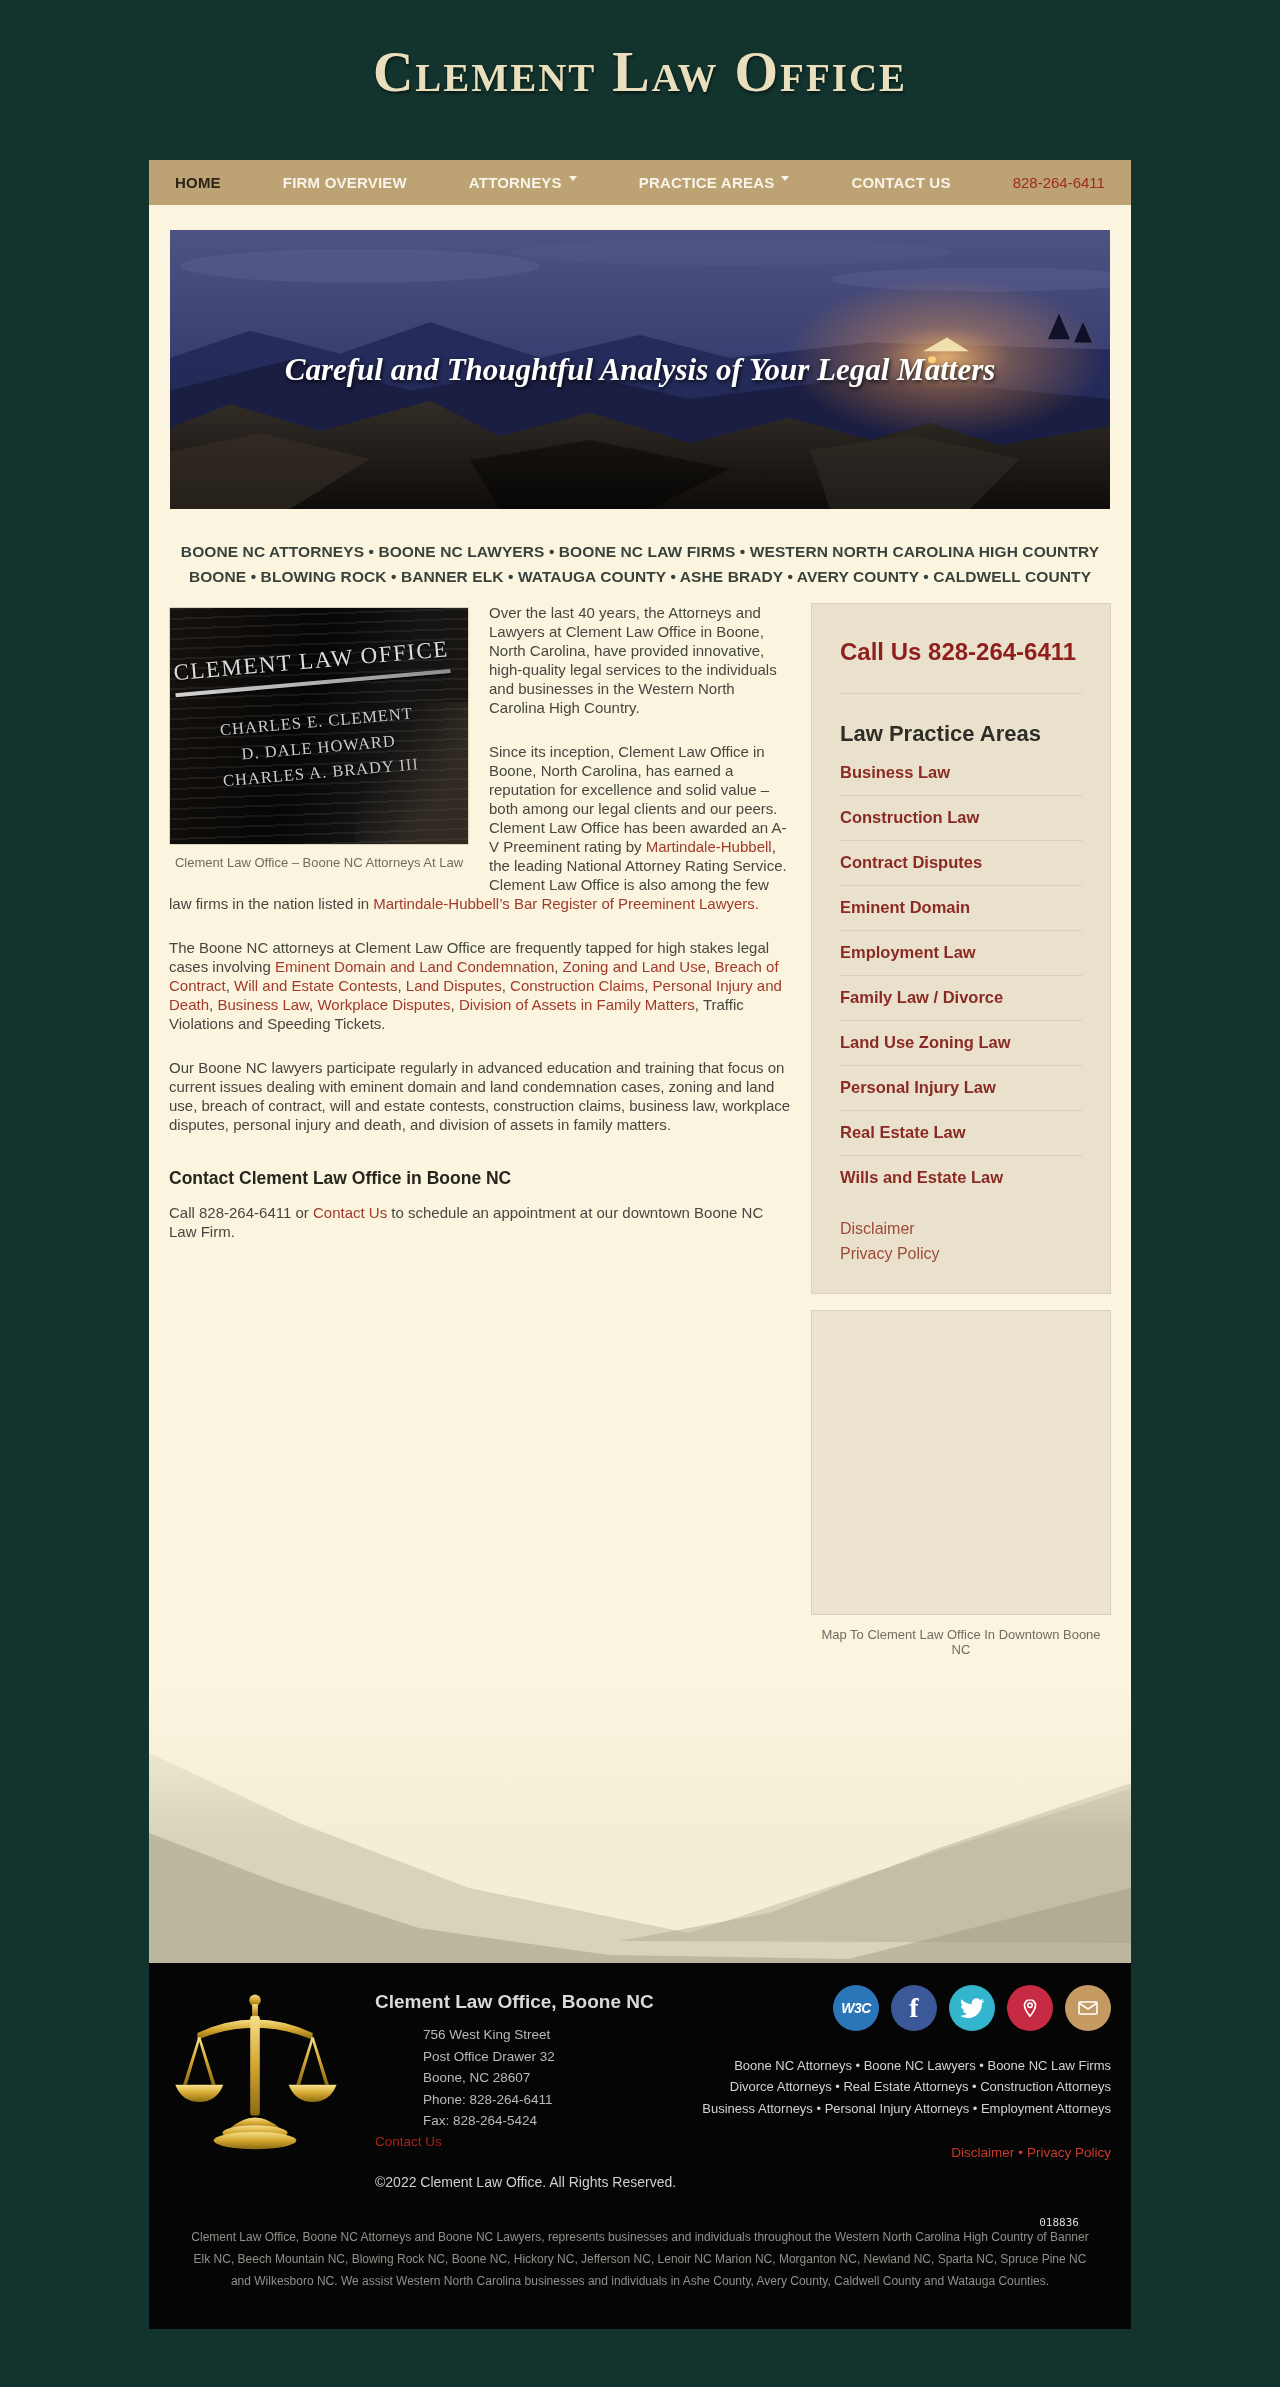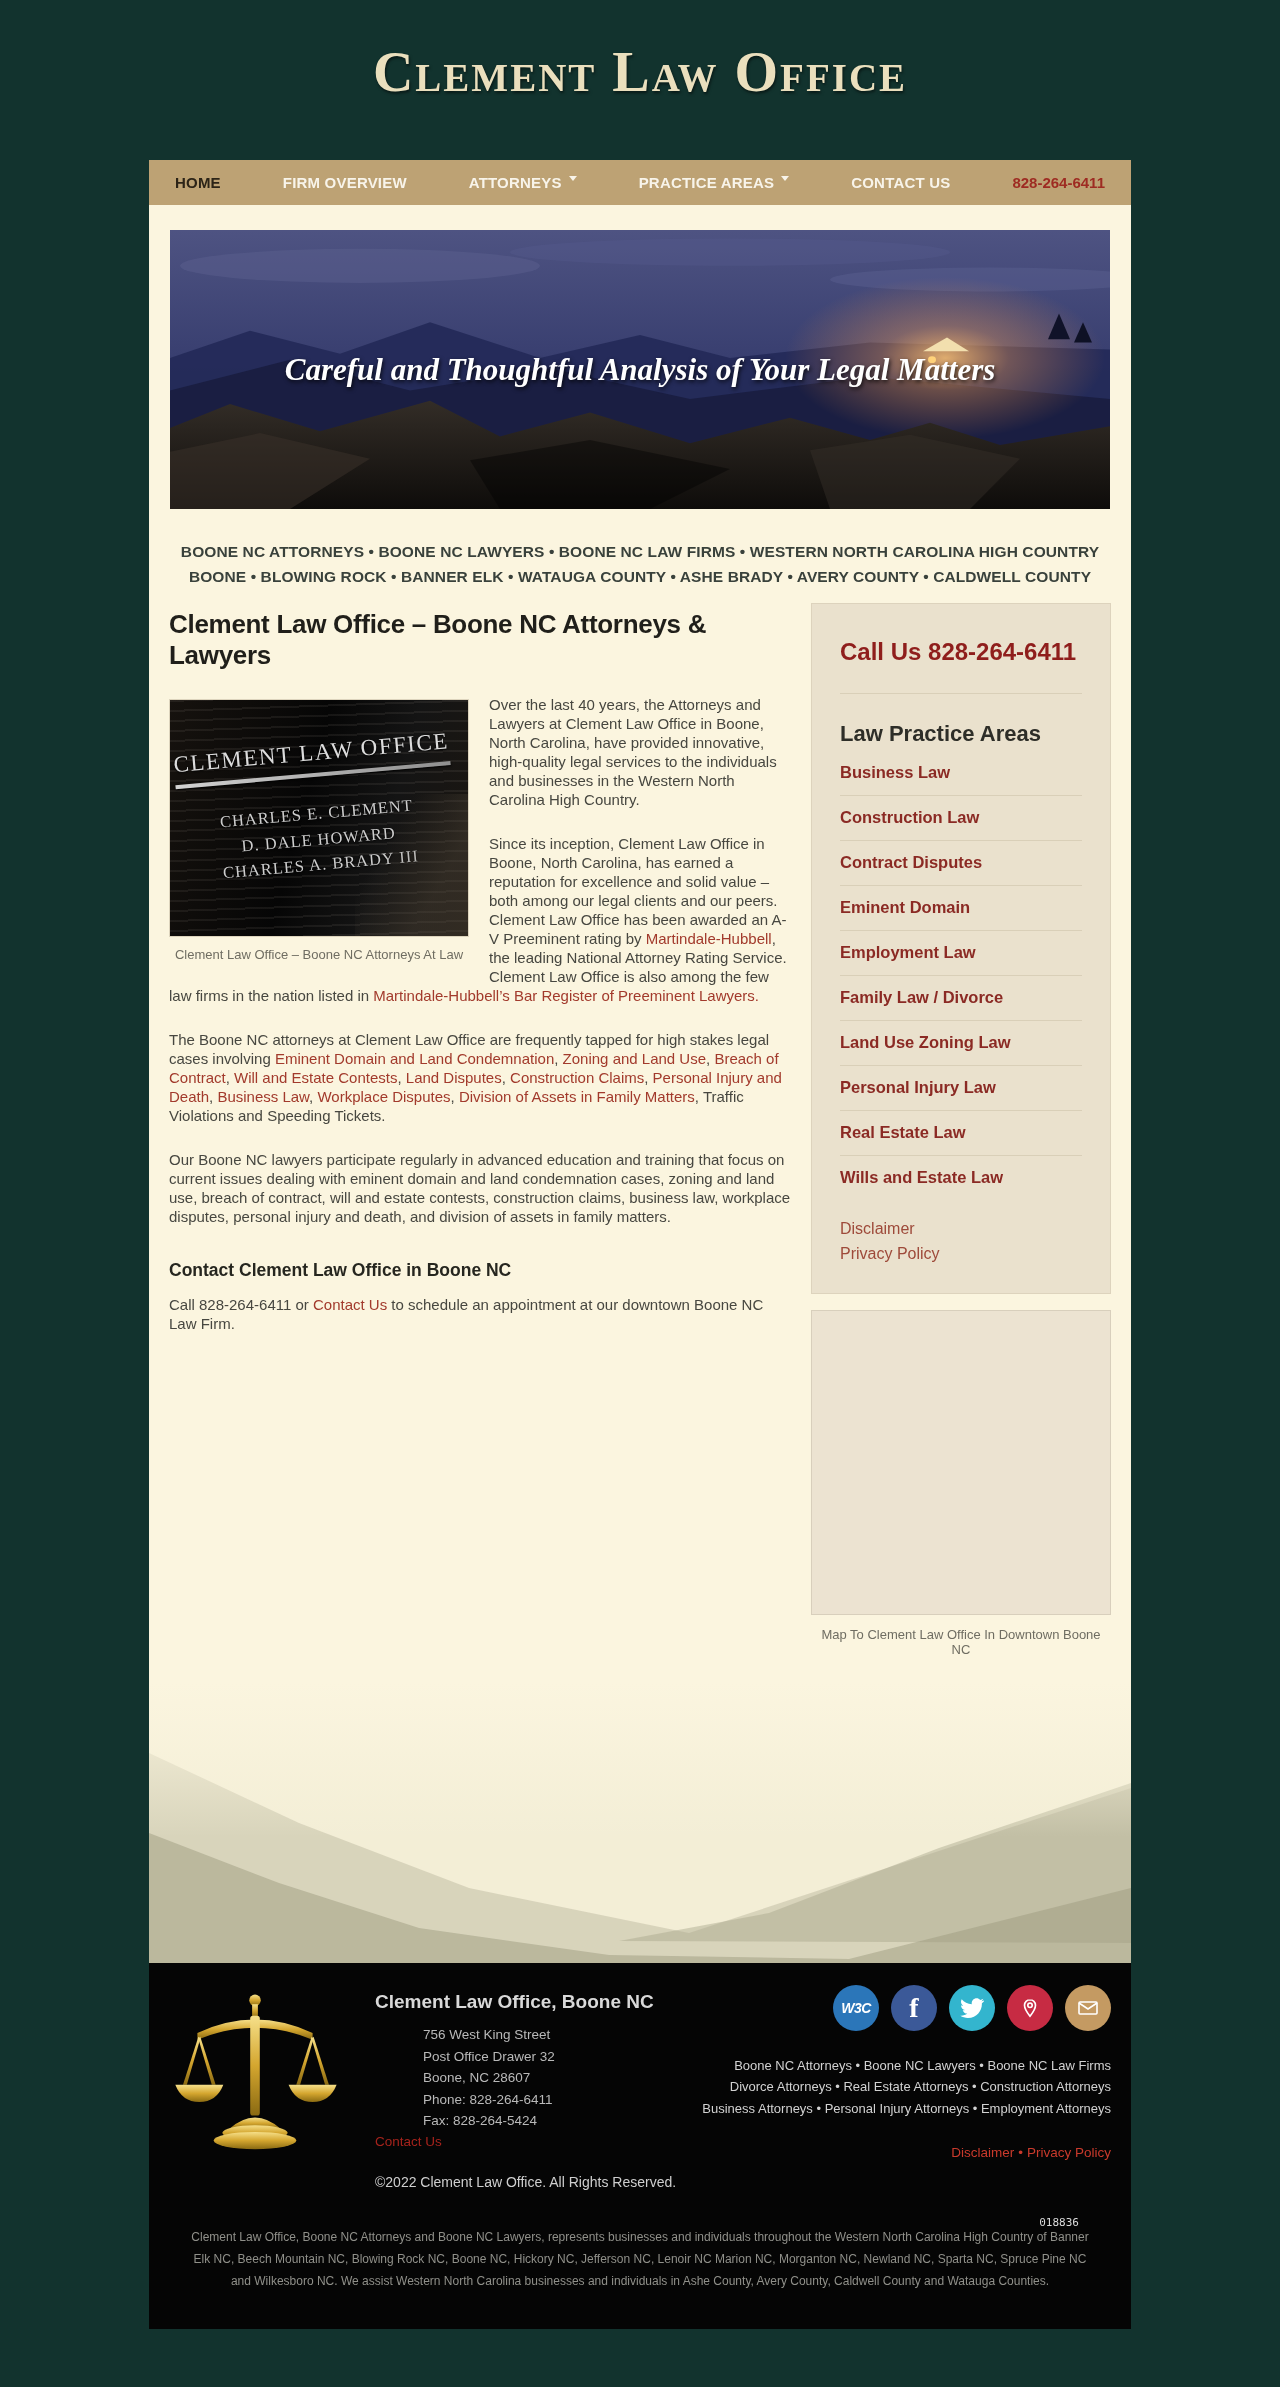--- a/index.html
+++ b/index.html
@@ -13,21 +13,21 @@
     font-size:56px;color:#eadfbd;text-align:center;letter-spacing:2px;margin:0;
     text-shadow:1px 2px 3px rgba(0,0,0,.55);}
 
   
   .nav{background:#bda274;height:45px;display:flex;align-items:center;justify-content:space-between;
     padding:0 26px;font-weight:700;font-size:15px;}
   .nav-item{color:#f8f4ea;letter-spacing:.2px;display:flex;align-items:flex-start;}
   .nav-item.active{color:#2c2417;}
   .caret{width:0;height:0;border-left:4px solid transparent;border-right:4px solid transparent;
     border-top:5px solid #f8f4ea;display:inline-block;margin-left:7px;margin-top:2px;}
-  .nav-phone{color:#9e2b22;font-weight:700;font-size:15px;}
+  .nav-phone{color:#9e2b22;font-weight:400;font-size:15px;}
 
   
   .content{background:#fbf5df;padding-top:21px;overflow:hidden;}
   .hero{position:relative;margin:4px 21px;height:279px;overflow:hidden;}
   .hero svg{display:block;width:100%;height:100%;}
   .hero-tagline{position:absolute;left:0;right:0;top:50%;transform:translateY(-50%);text-align:center;
     font-family:"Liberation Serif",serif;font-style:italic;font-weight:700;font-size:31px;color:#fff;
     text-shadow:1px 2px 4px rgba(0,0,0,.8);}
 
   .seo-banner{margin:30px 30px 0;text-align:center;font-weight:700;font-size:15.5px;line-height:25px;
@@ -167,21 +167,20 @@
         <div class="hero-tagline">Careful and Thoughtful Analysis of Your Legal Matters</div>
       </div>
 
       <div class="seo-banner">
         <div>BOONE NC ATTORNEYS • BOONE NC LAWYERS • BOONE NC LAW FIRMS • WESTERN NORTH CAROLINA HIGH COUNTRY</div>
         <div>BOONE • BLOWING ROCK • BANNER ELK • WATAUGA COUNTY • ASHE BRADY • AVERY COUNTY • CALDWELL COUNTY</div>
       </div>
 
       <div class="content-row">
         <div class="main-col">
-          <h2 class="page-heading">Clement Law Office – Boone NC Attorneys &amp; Lawyers</h2>
 
           <figure class="office-photo">
             <div class="photo-inner">
               <div class="sign-rot">
                 <div class="sign-title">CLEMENT LAW OFFICE</div>
                 <div class="sign-rule"></div>
                 <div class="sign-name">CHARLES E. CLEMENT</div>
                 <div class="sign-name">D. DALE HOWARD</div>
                 <div class="sign-name">CHARLES A. BRADY III</div>
               </div>

